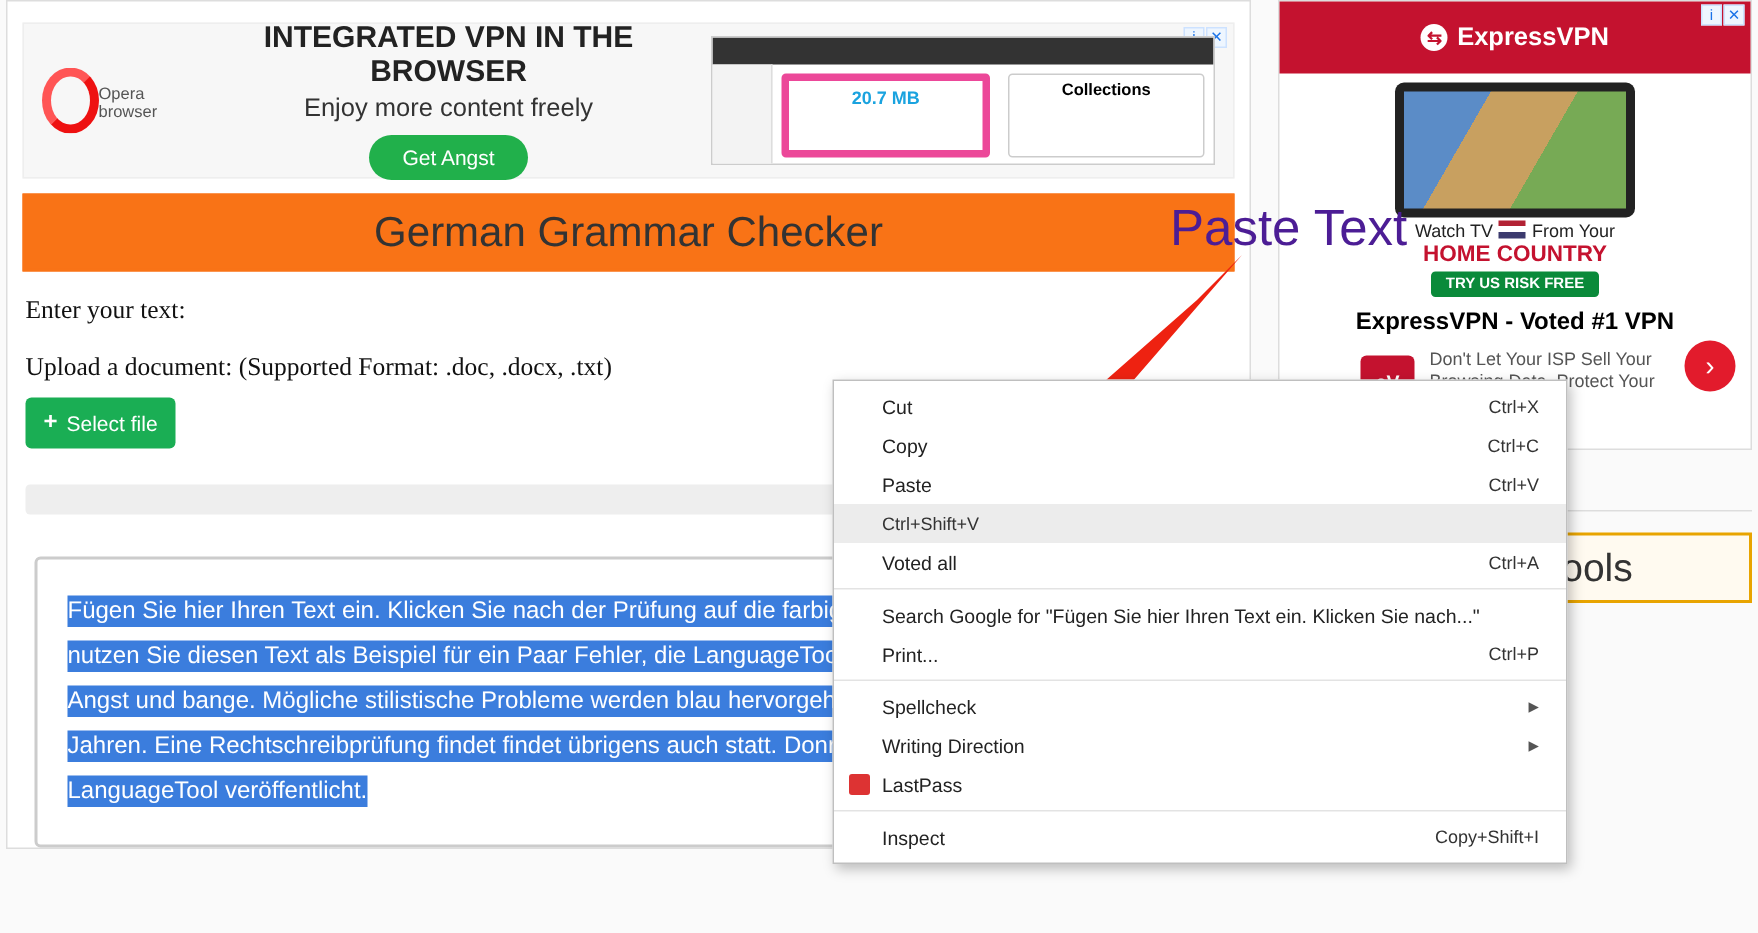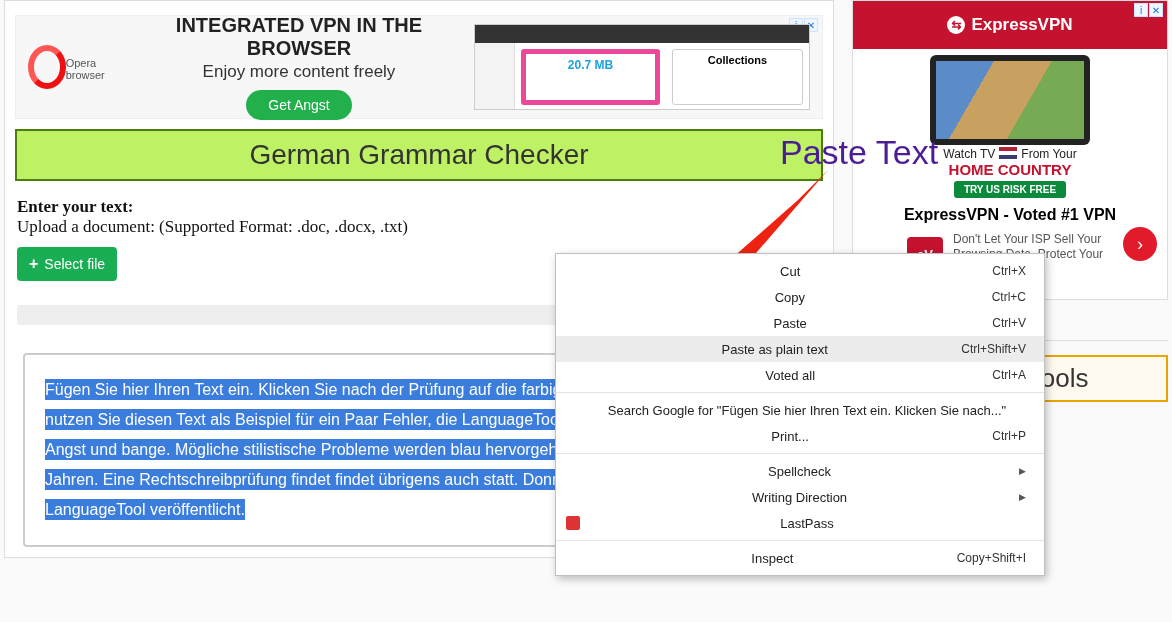--- a/index.html
+++ b/index.html
@@ -64,27 +64,27 @@
     display:flex; gap:1px;
   }
   .adchoices span{
     width:14px;height:14px;display:inline-flex;align-items:center;justify-content:center;
     background:#eef6ff;color:#1a73e8;font-size:10px;border:1px solid #cde2ff;
   }
 
   
   .page-title-wrap { padding: 0 10px; }
   .page-title {
-    border:2px solid #4d7c0f; background:#bef264;
+    border:2px solid #f97316; background:#f97316;
     text-align:center; font-size:28px; color:#333;
     padding:8px 0; margin-top:10px; font-weight:400;
     font-family: "Segoe UI", sans-serif;
   }
   .form-area {padding:16px 12px 0 12px; font-family:"Times New Roman",serif; font-size:17px; color:#111;}
-  .enter-label {font-weight:bold;}
+  .enter-label {margin-bottom:18px;}
   .or {text-align:center; margin:4px 0 10px 0;}
   .supp {margin-bottom:10px;}
   .select-btn {
     background:#1aae54; color:#fff; border:0; font-size:14px;
     padding:8px 12px; border-radius:4px; font-family:Arial,sans-serif;
     display:inline-flex; align-items:center; gap:6px; cursor:pointer;
   }
   .select-btn .plus{font-weight:700;font-size:16px;}
   .grey-bar {height:20px;background:#eee;margin:24px 12px 0 12px;border-radius:3px;}
 
@@ -131,21 +131,21 @@
 
   
   .ctx {
     position:absolute; left:555px; top:253px; width:490px;
     background:#fff; border:1px solid #bfbfbf; box-shadow:2px 3px 8px rgba(0,0,0,.25);
     font-family:"Segoe UI",Arial,sans-serif; font-size:13px; color:#222;
     padding:4px 0;
   }
   .ctx .item{display:flex;align-items:center;height:26px;padding:0 18px 0 32px;}
   .ctx .item.hover{background:#ececec;}
-  .ctx .item .lab{flex:1;white-space:nowrap;overflow:hidden;text-overflow:ellipsis;text-align:center;}
+  .ctx .item .lab{flex:1;white-space:nowrap;overflow:hidden;text-overflow:ellipsis;}
   .ctx .item .sc{font-size:12px;color:#333;}
   .ctx .sep{height:1px;background:#e3e3e3;margin:4px 0;}
   .ctx .sub::after{content:"▶";font-size:9px;color:#555;margin-left:8px;}
   .ctx .ico{position:absolute;left:10px;width:14px;height:14px;background:#d33;border-radius:2px;}
   .ctx .item{position:relative;}
 
   
   .anno-text{
     position:absolute; left:780px; top:133px; color:#4c1d95; font-size:34px;
     font-family:"Segoe UI",sans-serif;
@@ -258,21 +258,20 @@
     </div>
     <div class="item">
       <span class="lab">Copy</span>
       <span class="sc">Ctrl+C</span>
     </div>
     <div class="item">
       <span class="lab">Paste</span>
       <span class="sc">Ctrl+V</span>
     </div>
     <div class="item hover">
-      <span class="lab">Paste as plain text</span>
       <span class="sc">Ctrl+Shift+V</span>
     </div>
     <div class="item">
       <span class="lab">Voted all</span>
       <span class="sc">Ctrl+A</span>
     </div>
     <div class="sep"></div>
     <div class="item">
       <span class="lab">Search Google for "Fügen Sie hier Ihren Text ein. Klicken Sie nach..."</span>
     </div>

